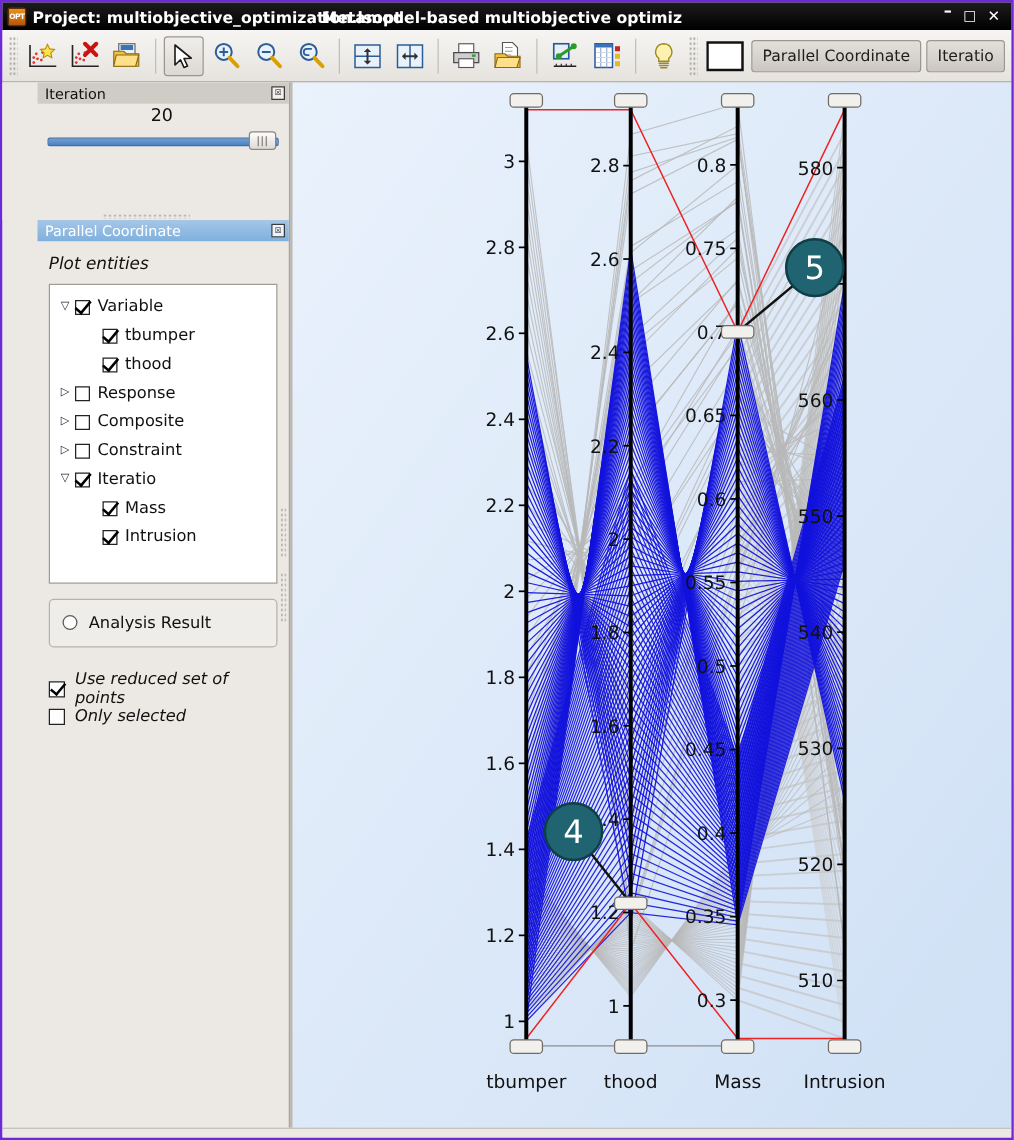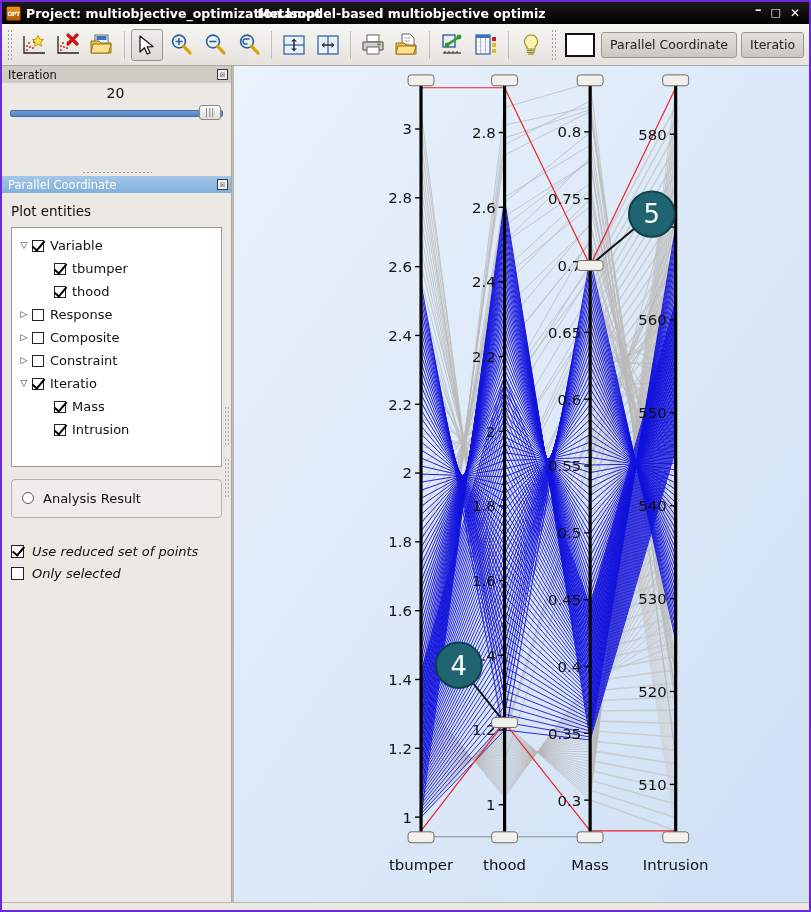--- a/index.html
+++ b/index.html
@@ -98,21 +98,21 @@
   #body { flex: 1 1 auto; display: flex; min-height: 0; }
 
   
   #left-dock {
     flex: 0 0 230px; width: 230px;
     background: #ece9e4;
     display: flex; flex-direction: column;
     border-right: 1px solid #a9a5a0;
     position: relative;
   }
-  .panel { display: flex; flex-direction: column; }
+  .panel { display: flex; flex-direction: column; padding-left: 28px; }
   .panel-header {
     height: 17px; flex: 0 0 17px;
     display: flex; align-items: center;
     padding: 0 3px 0 6px;
     font-size: 11.5px;
   }
   .panel-header.inactive { background: #cfccc6; color: #111; }
   .panel-header.active {
     background: linear-gradient(to bottom,#a5c6e8,#7fb0dd);
     color: #ffffff; font-weight: normal;
@@ -152,21 +152,21 @@
   }
   .dock-splitter i {
     display: block; width: 70px; height: 4px;
     background-image: radial-gradient(circle, #a6a29c 0.7px, transparent 1px);
     background-size: 4px 3px;
   }
 
   
   #pc-panel { flex: 1 1 auto; min-height: 0; display: flex; flex-direction: column; }
   #pc-body { padding: 10px 9px 0 9px; display: flex; flex-direction: column; flex: 1 1 auto; min-height: 0; }
-  .section-title { font-size: 13.5px; color: #111; margin-bottom: 8px; }
+  .section-title { font-size: 13.5px; color: #111; margin-bottom: 8px; font-style: italic; }
 
   #entity-tree {
     background: #ffffff; border: 1px solid #9e9a94;
     height: 240px; flex: 0 0 240px;
     padding: 6px 4px; overflow: hidden;
   }
   .tree-row { display: flex; align-items: center; height: 23px; font-size: 13px; color: #111; }
   .tree-row .arrow {
     width: 16px; flex: 0 0 16px; text-align: center;
     font-size: 9px; color: #2b2b2b; line-height: 1;

